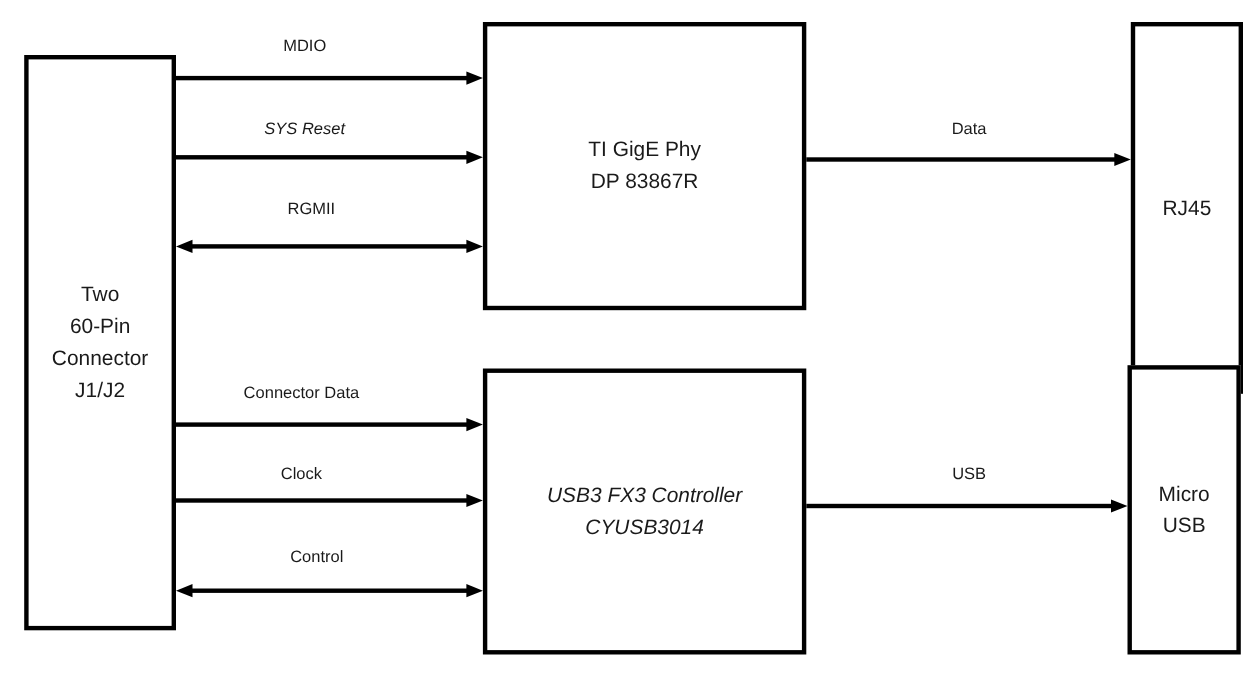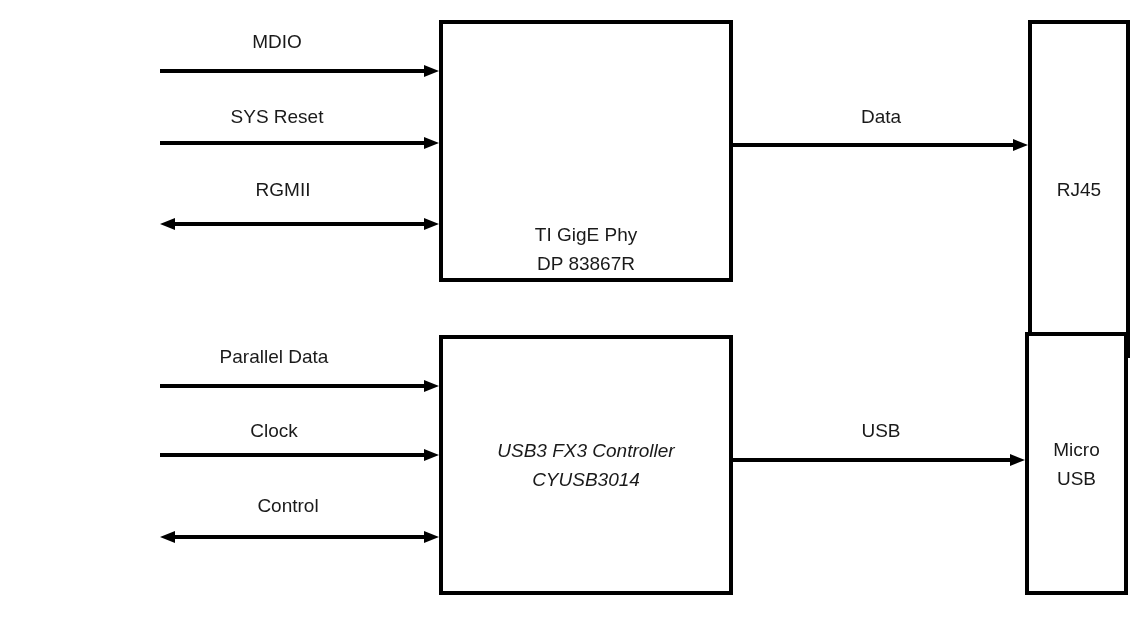--- a/index.html
+++ b/index.html
@@ -24,21 +24,21 @@
   .block-label {
     font-size: 19px;
     line-height: 29px;
     text-align: center;
     white-space: pre-line;
     color: #1a1a1a;
   }
   .conn-label {
     position: absolute;
     transform: translate(-50%, -50%);
-    font-size: 19px;
+    font-size: 15px;
     white-space: nowrap;
     color: #1a1a1a;
   }
   .arrow { position: absolute; height: 12px; }
   .shaft {
     position: absolute;
     top: 4px;
     height: 4px;
     background: #000000;
     left: 0;
@@ -60,45 +60,51 @@
     border-top: 6px solid transparent;
     border-bottom: 6px solid transparent;
     border-right: 15px solid #000000;
   }
 </style>
 </head>
 <body>
 
 <div class="canvas">
 
+  <div class="block" style="left:22px; top:50px; width:138px; height:523px;">
+    <div class="block-label">Two
+60-Pin
+Connector
+J1/J2</div>
+  </div>
 
-  <div class="block" style="left:439px; top:20px; width:294px; height:262px;align-items:flex-end;">
+  <div class="block" style="left:439px; top:20px; width:294px; height:262px;">
     <div class="block-label">TI GigE Phy
 DP 83867R</div>
   </div>
 
   <div class="block" style="left:1028px; top:20px; width:102px; height:338px;">
     <div class="block-label">RJ45</div>
   </div>
 
   <div class="block" style="left:439px; top:335px; width:294px; height:260px;font-style:italic;">
     <div class="block-label">USB3 FX3 Controller
 CYUSB3014</div>
   </div>
 
   <div class="block" style="left:1025px; top:332px; width:103px; height:263px;">
     <div class="block-label">Micro
 USB</div>
   </div>
 
   <div class="conn-label" style="left:277px; top:42px;">MDIO</div>
-  <div class="conn-label" style="left:277px; top:117px;">SYS Reset</div>
+  <div class="conn-label" style="left:277px; top:117px;font-style:italic;">SYS Reset</div>
   <div class="conn-label" style="left:283px; top:190px;">RGMII</div>
   <div class="conn-label" style="left:881px; top:117px;">Data</div>
-  <div class="conn-label" style="left:274px; top:357px;">Parallel Data</div>
+  <div class="conn-label" style="left:274px; top:357px;">Connector Data</div>
   <div class="conn-label" style="left:274px; top:431px;text-align:right;">Clock</div>
   <div class="conn-label" style="left:276px; top:506px;margin-left:12px;">Control</div>
   <div class="conn-label" style="left:881px; top:431px;">USB</div>
 
   <div class="arrow" style="left:160px; top:65px; width:279px;">
     <span class="shaft"></span>
     <span class="head-r"></span>
   </div>
 
   <div class="arrow" style="left:160px; top:137px; width:279px;">

